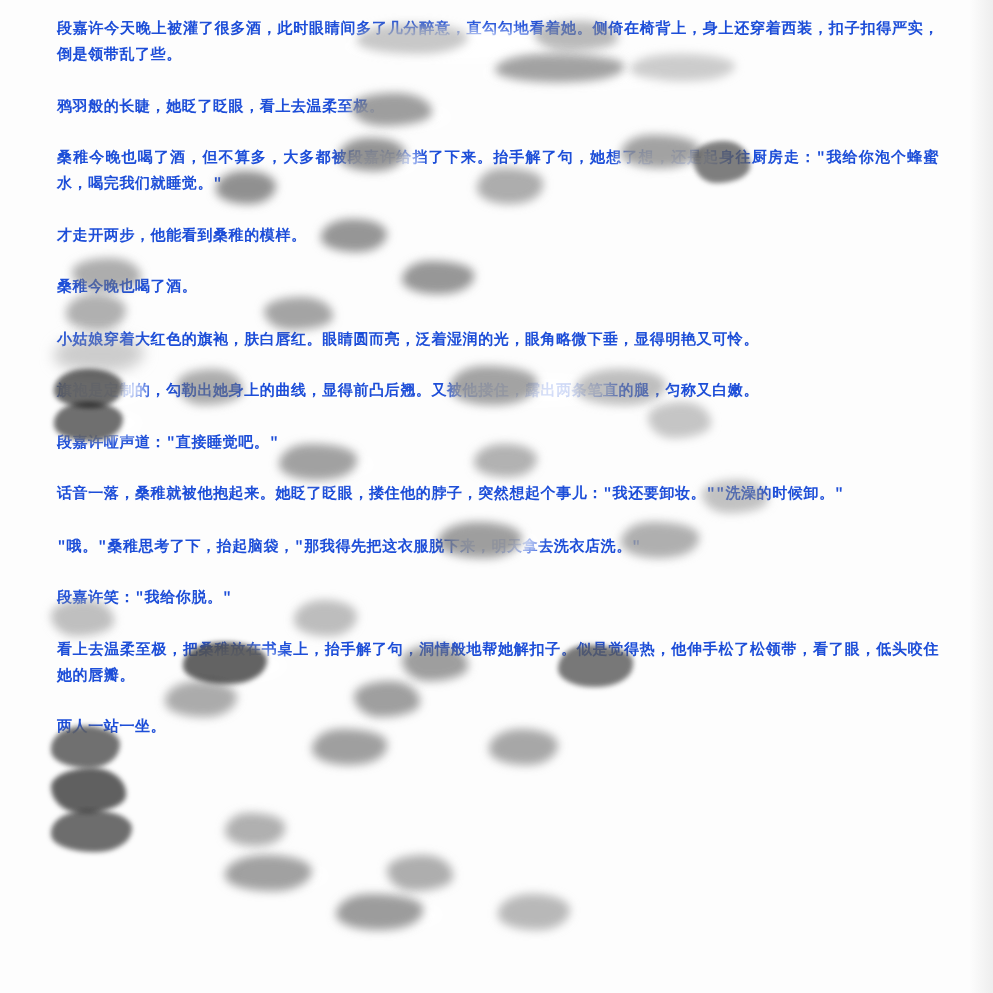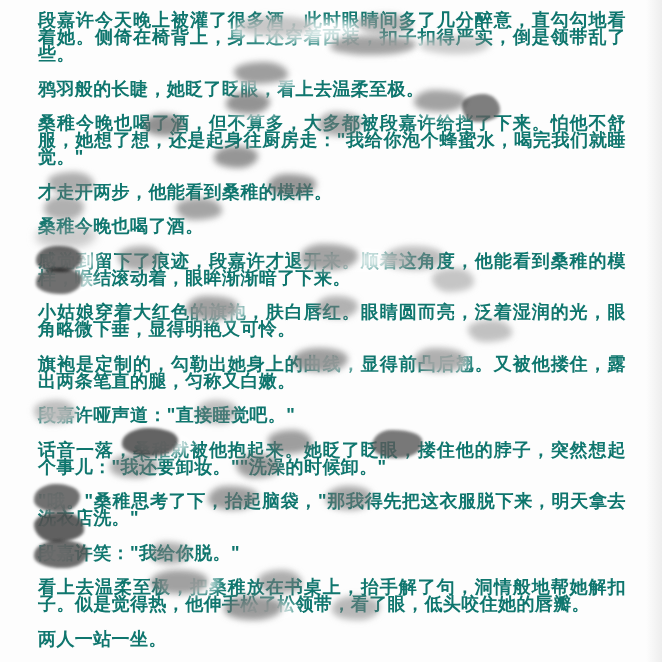--- a/index.html
+++ b/index.html
@@ -32,27 +32,27 @@
     pointer-events: none;
   }
   #doc {
     position: relative;
     padding: 12px 36px 0 38px;
     box-sizing: border-box;
     width: 662px;
   }
   .para {
     position: relative;
-    font-size: 18px;
+    font-size: 10px;
     line-height: 17px;
-    color: #0f766e;
+    color: #1d4ed8;
     letter-spacing: 0.4px;
     margin: 0 0 17.5px 0;
     text-align: justify;
-    font-family: Liberation Sans, sans-serif;
+    font-family: Liberation Mono, monospace;
     font-weight: 600;
   }
 
   
   #smudges {
     position: absolute;
     inset: 0;
     pointer-events: none;
     z-index: 5;
   }
@@ -83,24 +83,23 @@
   }
 </style>
 </head>
 <body>
 
 <div id="page">
 
   <div id="doc">
     <p class="para">段嘉许今天晚上被灌了很多酒，此时眼睛间多了几分醉意，直勾勾地看着她。侧倚在椅背上，身上还穿着西装，扣子扣得严实，倒是领带乱了些。</p>
     <p class="para">鸦羽般的长睫，她眨了眨眼，看上去温柔至极。</p>
-    <p class="para">桑稚今晚也喝了酒，但不算多，大多都被段嘉许给挡了下来。怕他不舒服，她想了想，还是起身往厨房走："我给你泡个蜂蜜水，喝完我们就睡觉。"</p>
+    <p class="para">桑稚今晚也喝了酒，但不算多，大多都被段嘉许给挡了下来。抬手解了句，她想了想，还是起身往厨房走："我给你泡个蜂蜜水，喝完我们就睡觉。"</p>
     <p class="para">才走开两步，他能看到桑稚的模样。</p>
     <p class="para">桑稚今晚也喝了酒。</p>
-    <p class="para">感觉到留下了痕迹，段嘉许才退开来。顺着这角度，他能看到桑稚的模样，喉结滚动着，眼眸渐渐暗了下来。</p>
     <p class="para">小姑娘穿着大红色的旗袍，肤白唇红。眼睛圆而亮，泛着湿润的光，眼角略微下垂，显得明艳又可怜。</p>
     <p class="para">旗袍是定制的，勾勒出她身上的曲线，显得前凸后翘。又被他搂住，露出两条笔直的腿，匀称又白嫩。</p>
     <p class="para">段嘉许哑声道："直接睡觉吧。"</p>
     <p class="para">话音一落，桑稚就被他抱起来。她眨了眨眼，搂住他的脖子，突然想起个事儿："我还要卸妆。""洗澡的时候卸。"</p>
     <p class="para">"哦。"桑稚思考了下，抬起脑袋，"那我得先把这衣服脱下来，明天拿去洗衣店洗。"</p>
     <p class="para">段嘉许笑："我给你脱。"</p>
     <p class="para">看上去温柔至极，把桑稚放在书桌上，抬手解了句，洞情般地帮她解扣子。似是觉得热，他伸手松了松领带，看了眼，低头咬住她的唇瓣。</p>
     <p class="para">两人一站一坐。</p>
   </div>
 

